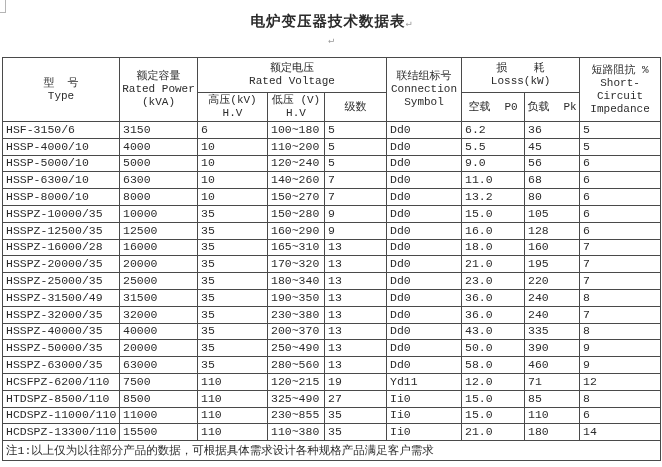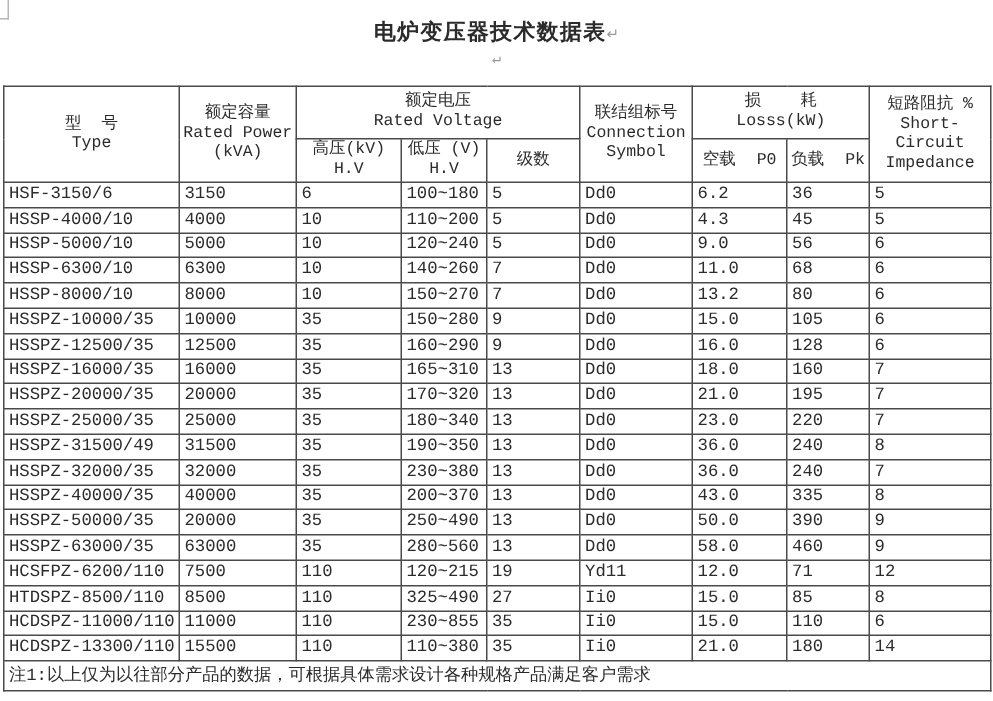--- a/index.html
+++ b/index.html
@@ -7,21 +7,21 @@
     width:662px;height:467px;background:#ffffff;overflow:hidden;position:relative;
     font-family:"Liberation Mono","DejaVu Sans Mono",monospace;
     color:#2b2b2b;
     -webkit-font-smoothing:antialiased;
   }
   .corner-mark{
     position:absolute;left:0;top:0;width:5px;height:12px;
     border-right:1px solid #b5b5b5;border-bottom:1px solid #b5b5b5;
   }
   .title-block{margin-top:12px;text-align:center;}
-  .title-cn{font-size:14.5px;font-weight:bold;line-height:21px;letter-spacing:1px;font-family:Liberation Serif, serif;}
+  .title-cn{font-size:14.5px;font-weight:bold;line-height:21px;letter-spacing:1px;}
   .title-en{font-size:13.5px;line-height:20px;}
   .pmark{color:#9a9a9a;font-size:10px;font-weight:normal;letter-spacing:0;}
   .pmark-line{text-align:center;font-size:10px;color:#9a9a9a;line-height:14px;height:14px;}
 
   table.data{
     border-collapse:collapse;table-layout:fixed;
     margin:9px 0 0 2px;width:658px;
   }
   table.data th, table.data td{
     border:1px solid #4a4a4a;
@@ -126,21 +126,21 @@
         <td>36</td>
         <td>5</td>
       </tr>
       <tr>
         <td>HSSP-4000/10</td>
         <td>4000</td>
         <td>10</td>
         <td>110~200</td>
         <td>5</td>
         <td>Dd0</td>
-        <td>4.3</td>
+        <td>5.5</td>
         <td>45</td>
         <td>5</td>
       </tr>
       <tr>
         <td>HSSP-5000/10</td>
         <td>5000</td>
         <td>10</td>
         <td>120~240</td>
         <td>5</td>
         <td>Dd0</td>
@@ -186,21 +186,21 @@
         <td>12500</td>
         <td>35</td>
         <td>160~290</td>
         <td>9</td>
         <td>Dd0</td>
         <td>16.0</td>
         <td>128</td>
         <td>6</td>
       </tr>
       <tr>
-        <td>HSSPZ-16000/35</td>
+        <td>HSSPZ-16000/28</td>
         <td>16000</td>
         <td>35</td>
         <td>165~310</td>
         <td>13</td>
         <td>Dd0</td>
         <td>18.0</td>
         <td>160</td>
         <td>7</td>
       </tr>
       <tr>

